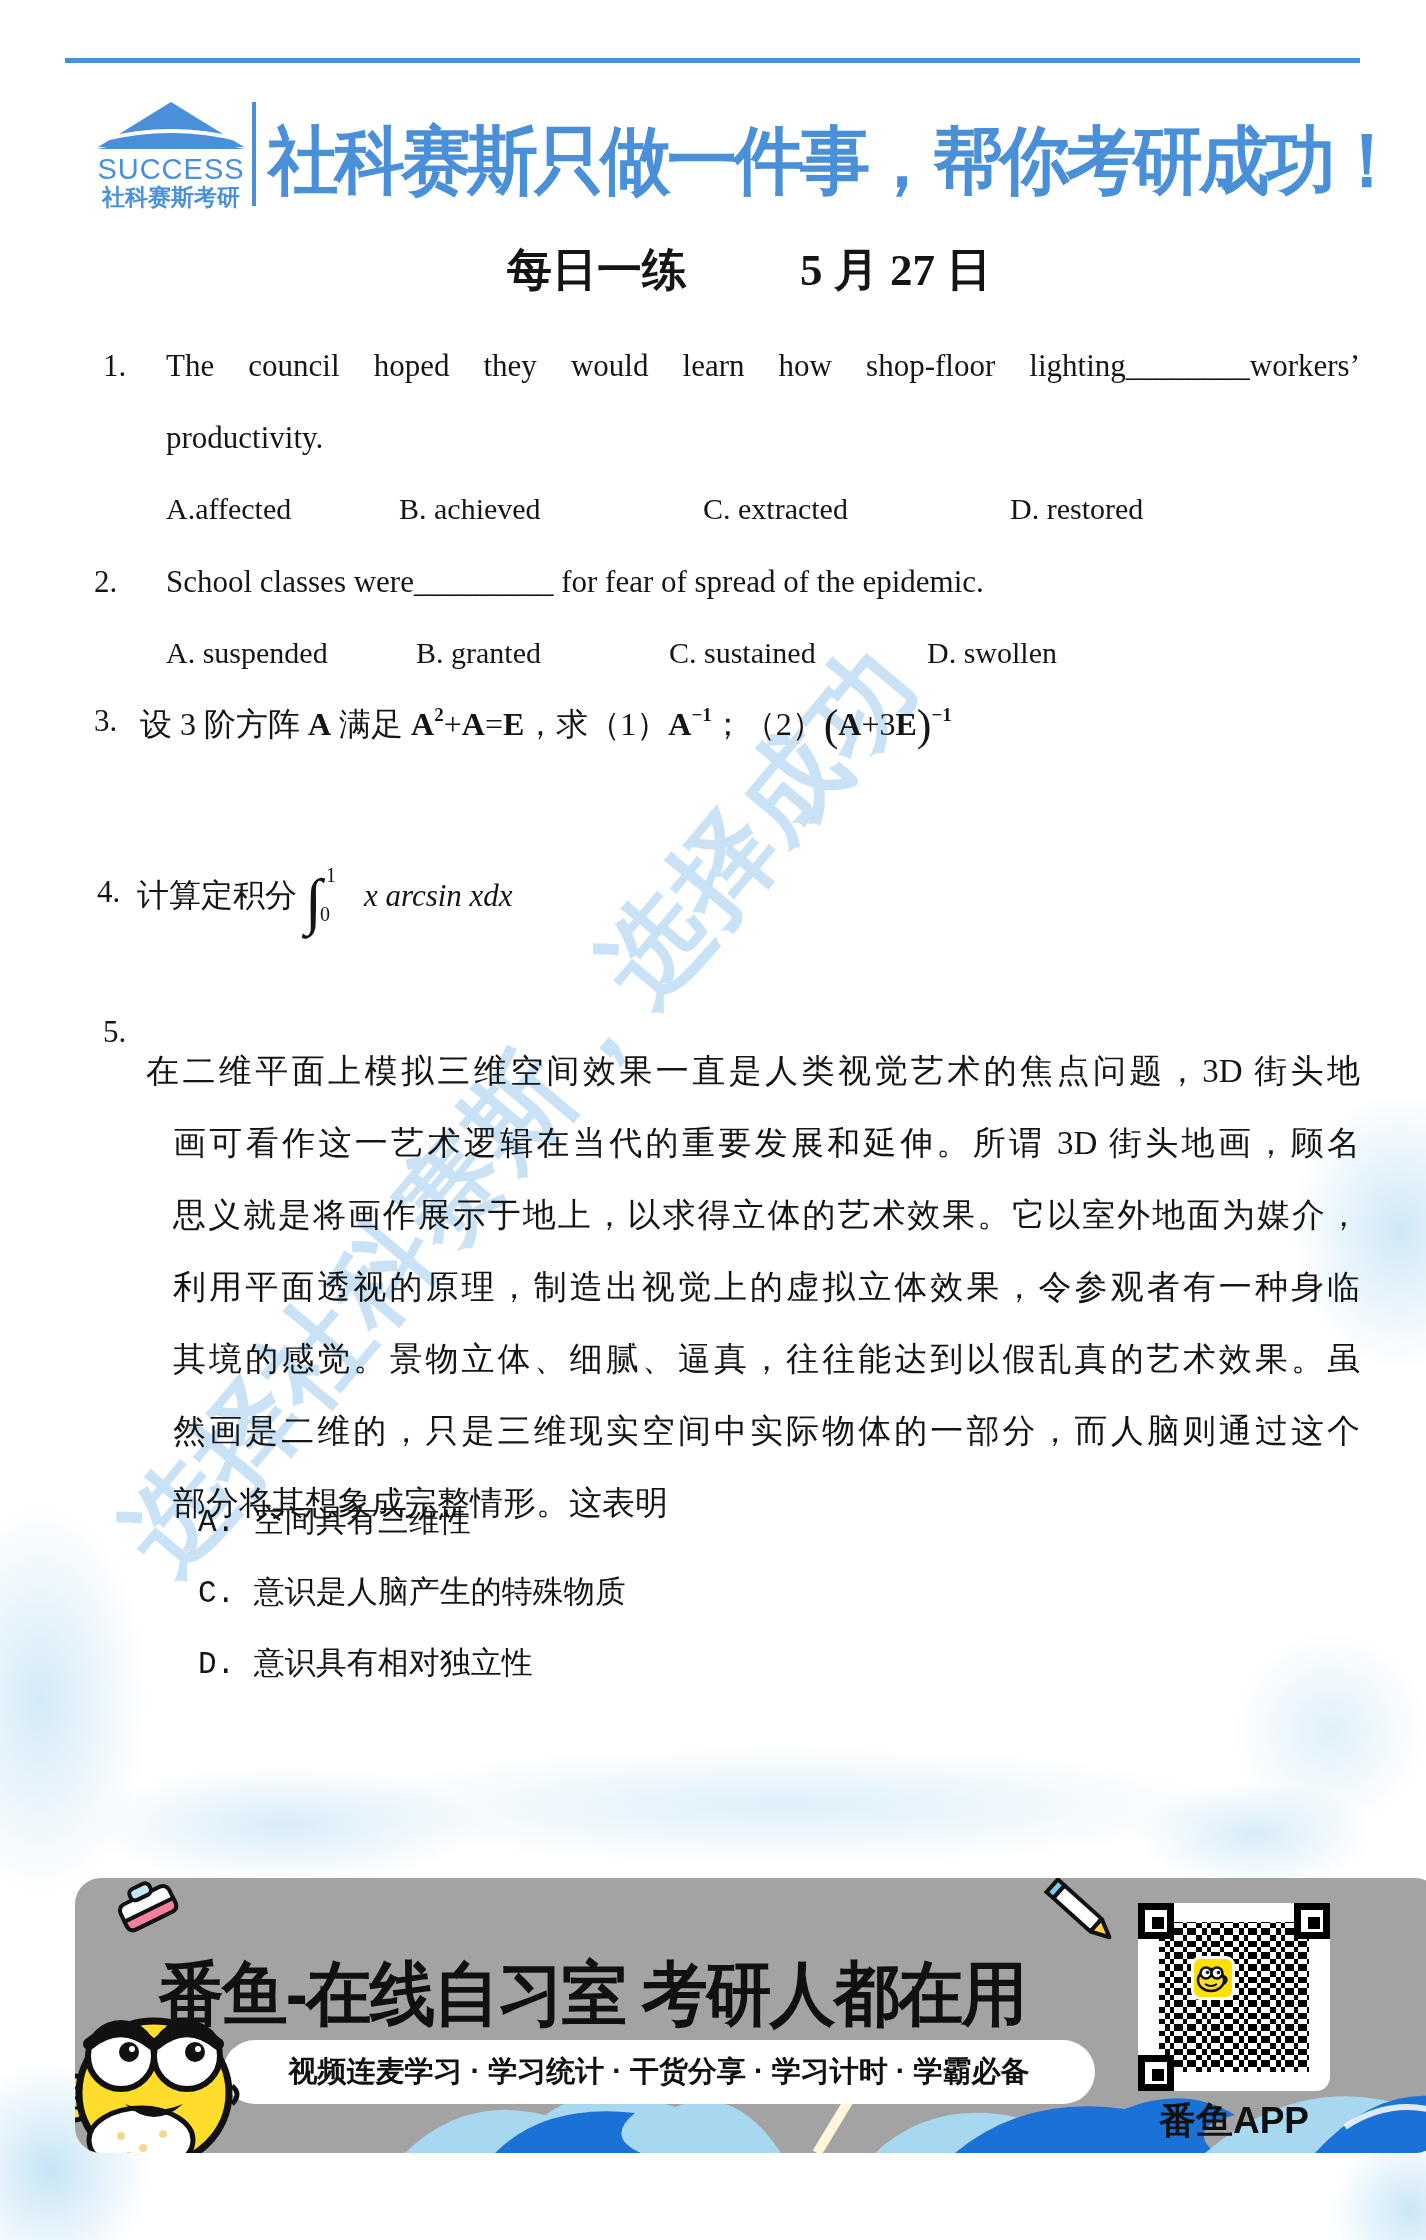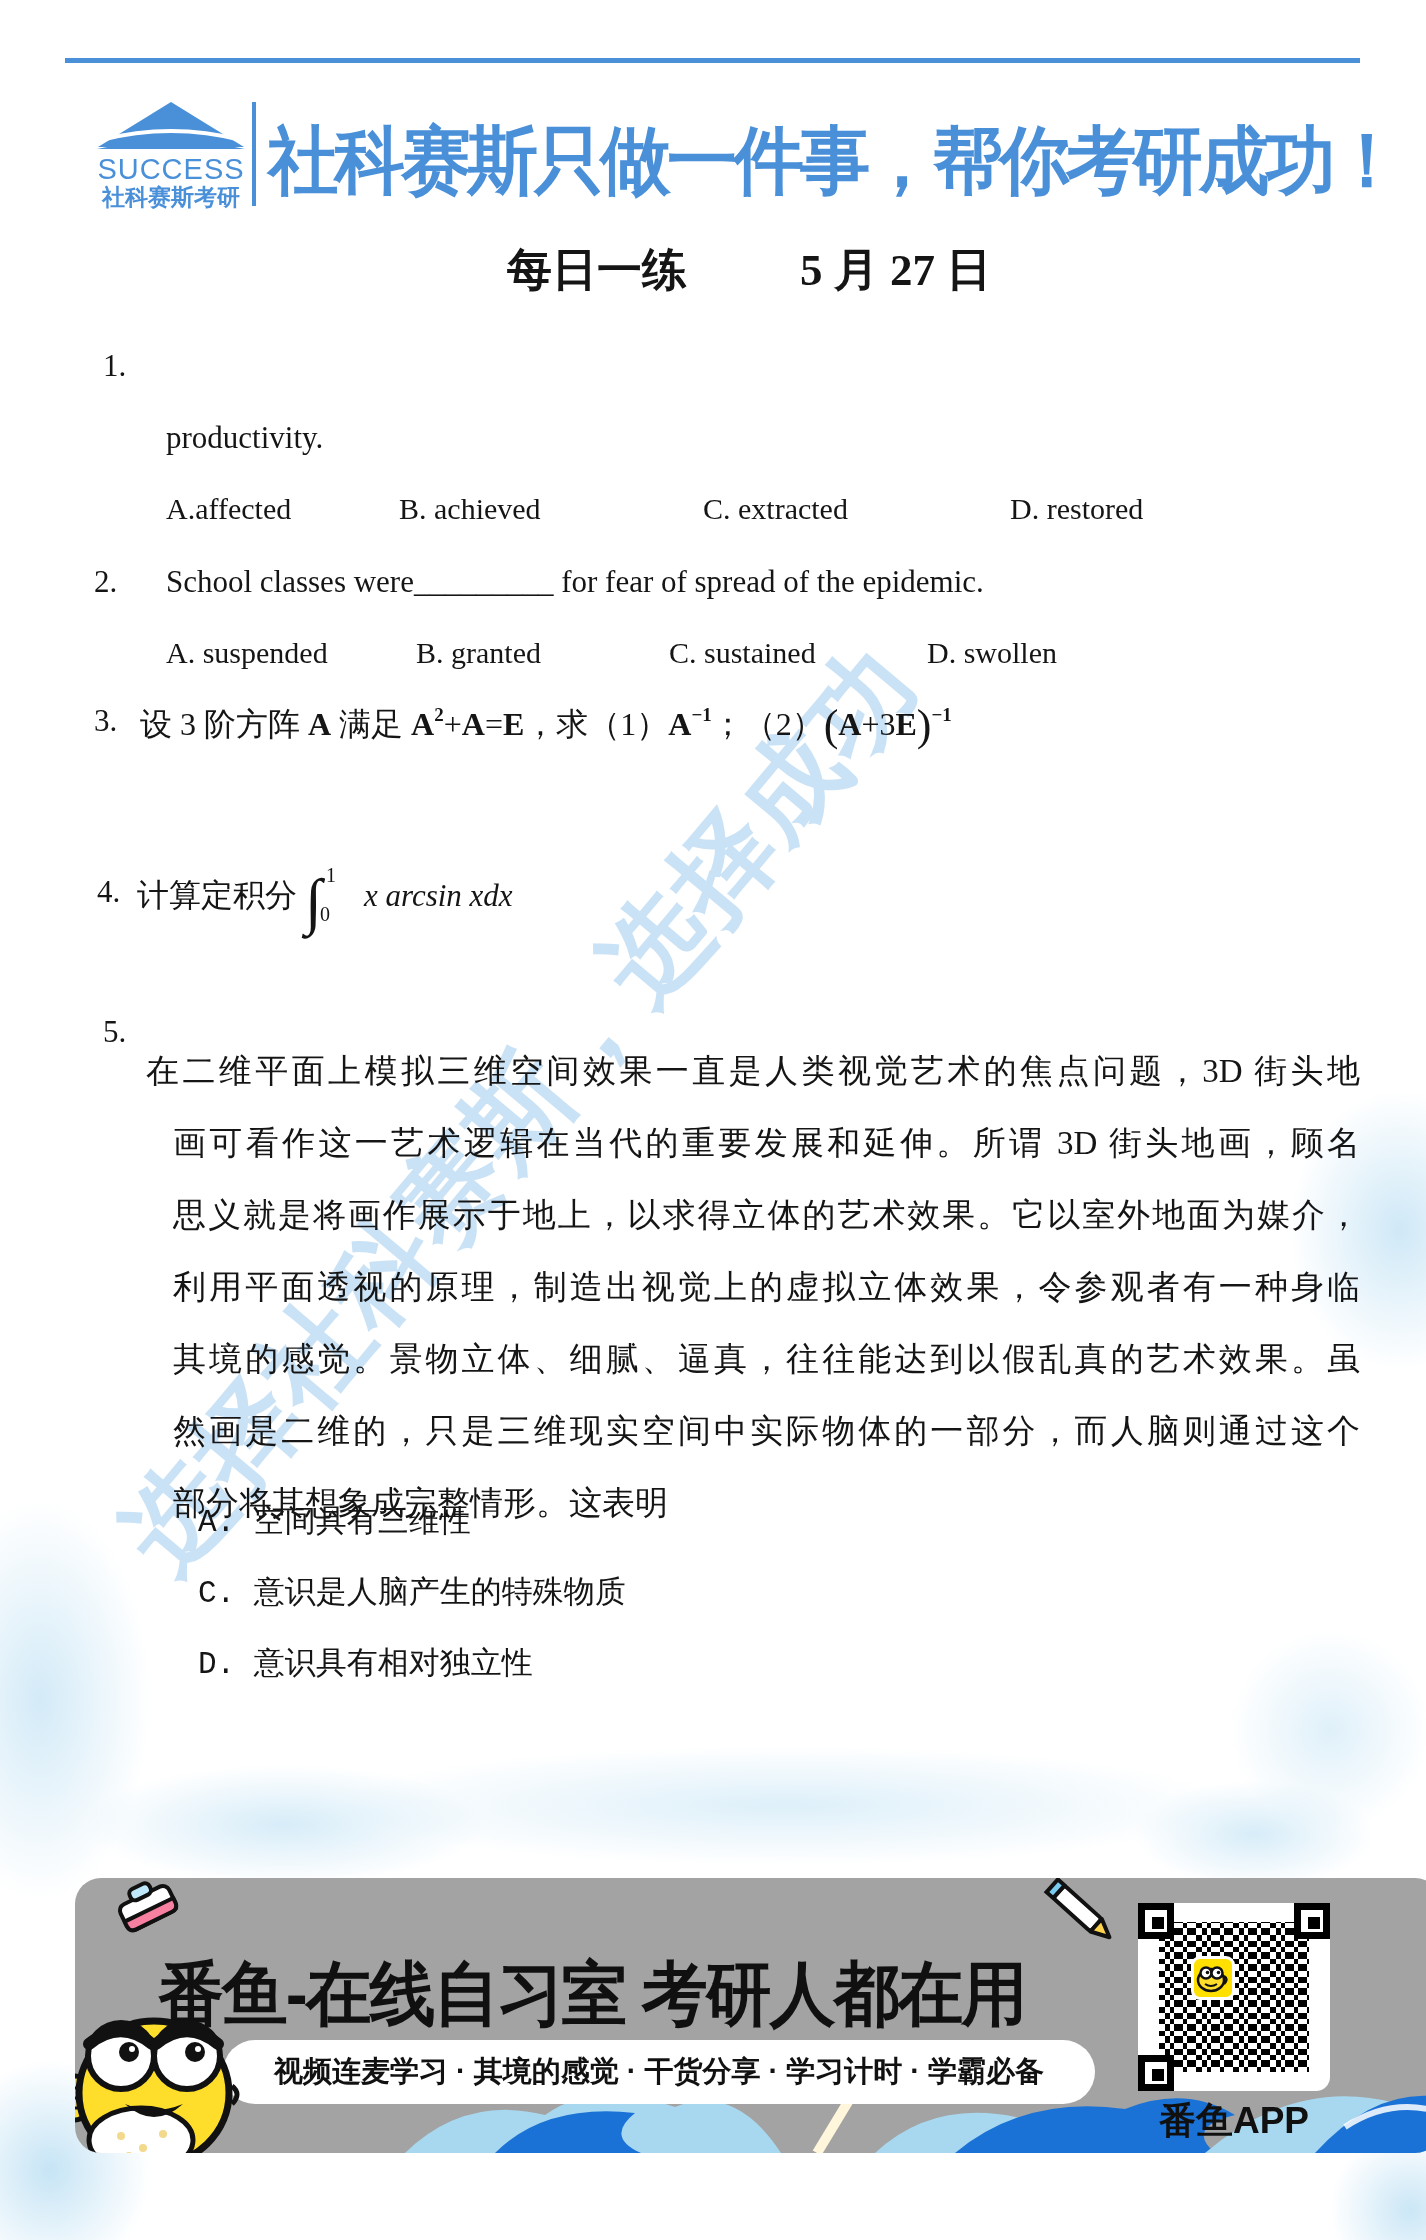--- a/index.html
+++ b/index.html
@@ -128,20 +128,21 @@
   </div>
   <div class="divider"></div>
   <div class="slogan">社科赛斯只做一件事，帮你考研成功！</div>
 
   <div class="title">
     <span class="title-name">每日一练</span>
     <span class="title-date">5 月 27 日</span>
   </div>
 
   <div class="qnum" style="left:103px;top:348px">1.</div>
+  <div class="qtext just" style="left:166px;top:348px">The council hoped they would learn how shop-floor lighting________workers’</div>
   <div class="qtext" style="left:166px;top:420px">productivity.</div>
   <div class="opt-row q1opts" style="top:492px">
       <span class="opt">A.affected</span>
       <span class="opt">B. achieved</span>
       <span class="opt">C. extracted</span>
       <span class="opt">D. restored</span>
     </div>
 
   <div class="qnum" style="left:94px;top:564px">2.</div>
   <div class="qtext" style="left:166px;top:564px">School classes were_________ for fear of spread of the epidemic.</div>
@@ -193,21 +194,21 @@
           <rect x="14" y="32" width="50" height="17" rx="3" fill="#ffffff" stroke="#111" stroke-width="4"></rect>
           <path d="M64 32 L82 40.5 L64 49 Z" fill="#FFD34D" stroke="#111" stroke-width="4" stroke-linejoin="round"></path>
           <rect x="5" y="32" width="9" height="17" fill="#7ACBF0" stroke="#111" stroke-width="4"></rect>
         </g>
       </svg>
     </span>
 
     <div class="b-title">番鱼-在线自习室 考研人都在用</div>
 
     <div class="b-pill">
-      <span>视频连麦学习 · 其境的感觉 · 干货分享 · 学习计时 · 学霸必备</span>
+      <span>视频连麦学习 · 学习统计 · 干货分享 · 学习计时 · 学霸必备</span>
     </div>
 
     <span class="fish">
       <svg width="190" height="175" viewBox="0 0 190 175">
         <ellipse cx="16" cy="100" rx="15" ry="22" fill="#FFDE2B" stroke="#111" stroke-width="5"></ellipse>
         <path d="M8 90 L24 90 M6 100 L26 100 M8 110 L24 110" stroke="#111" stroke-width="3"></path>
         <ellipse cx="95" cy="95" rx="75" ry="72" fill="#FFDE2B" stroke="#111" stroke-width="7"></ellipse>
         <ellipse cx="82" cy="142" rx="52" ry="32" fill="#ffffff" stroke="#111" stroke-width="5"></ellipse>
         <circle cx="62" cy="138" r="4" fill="#F2D98C"></circle>
           <circle cx="84" cy="150" r="4" fill="#F2D98C"></circle>

